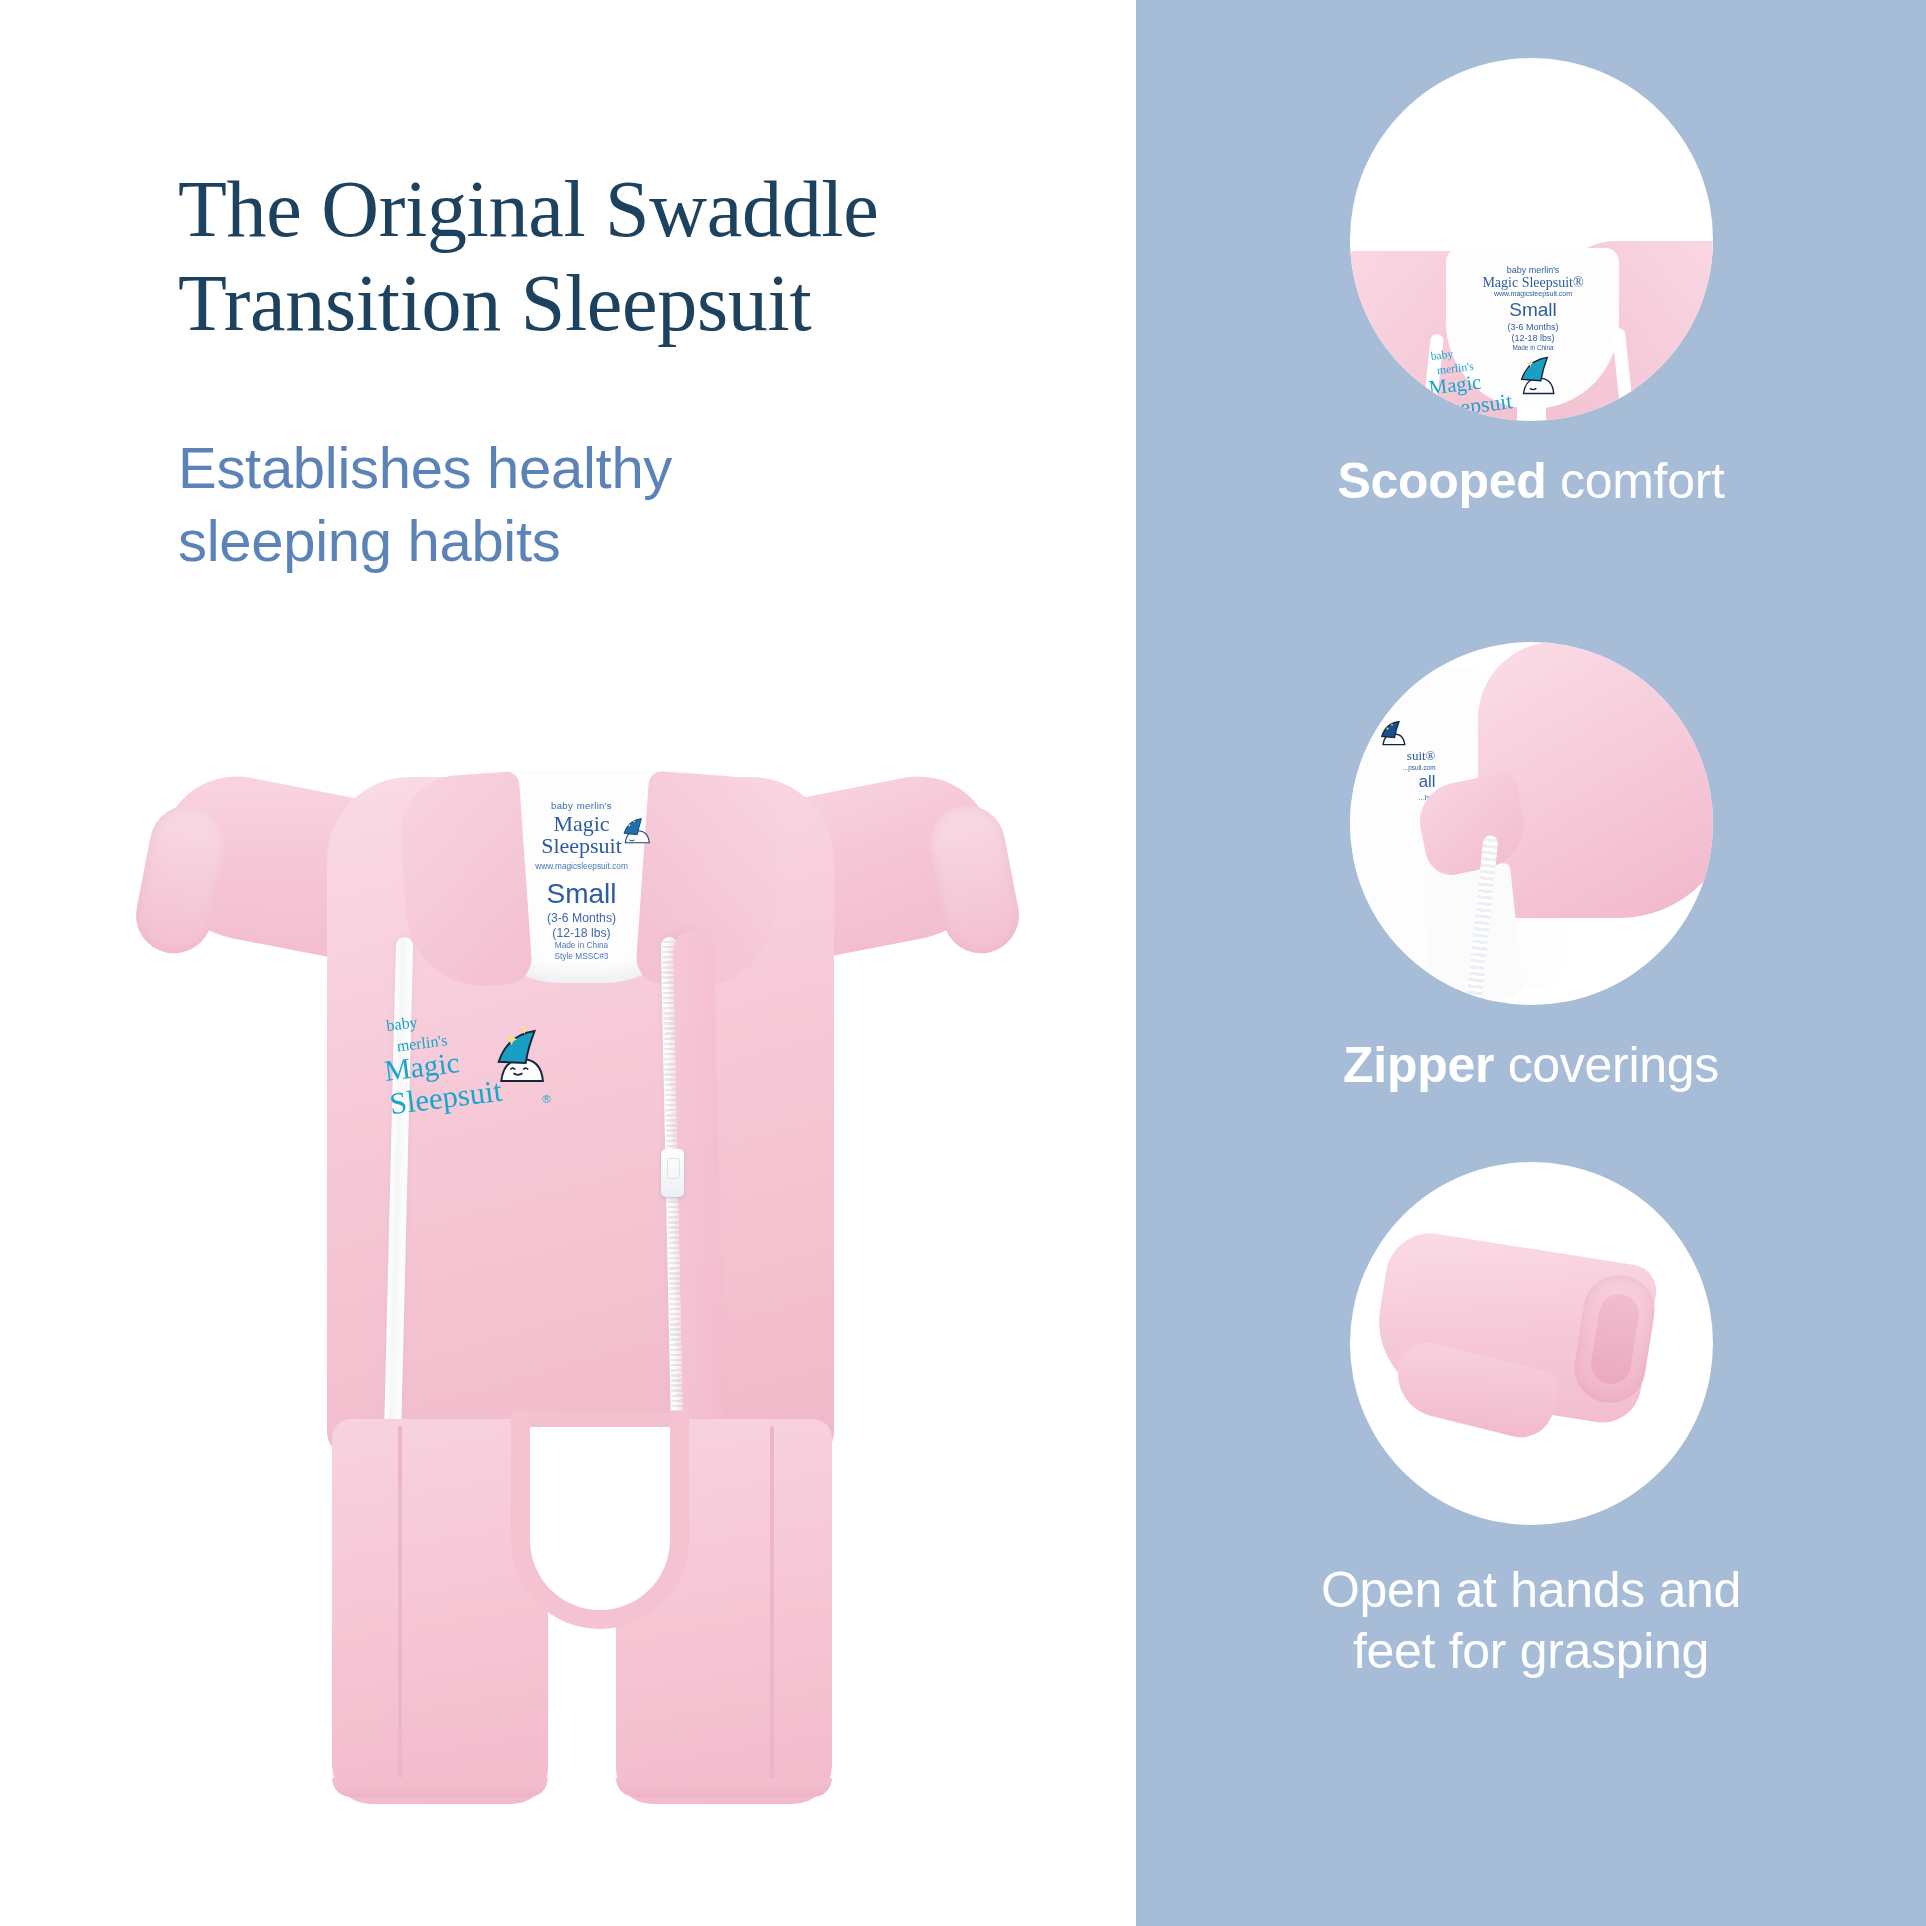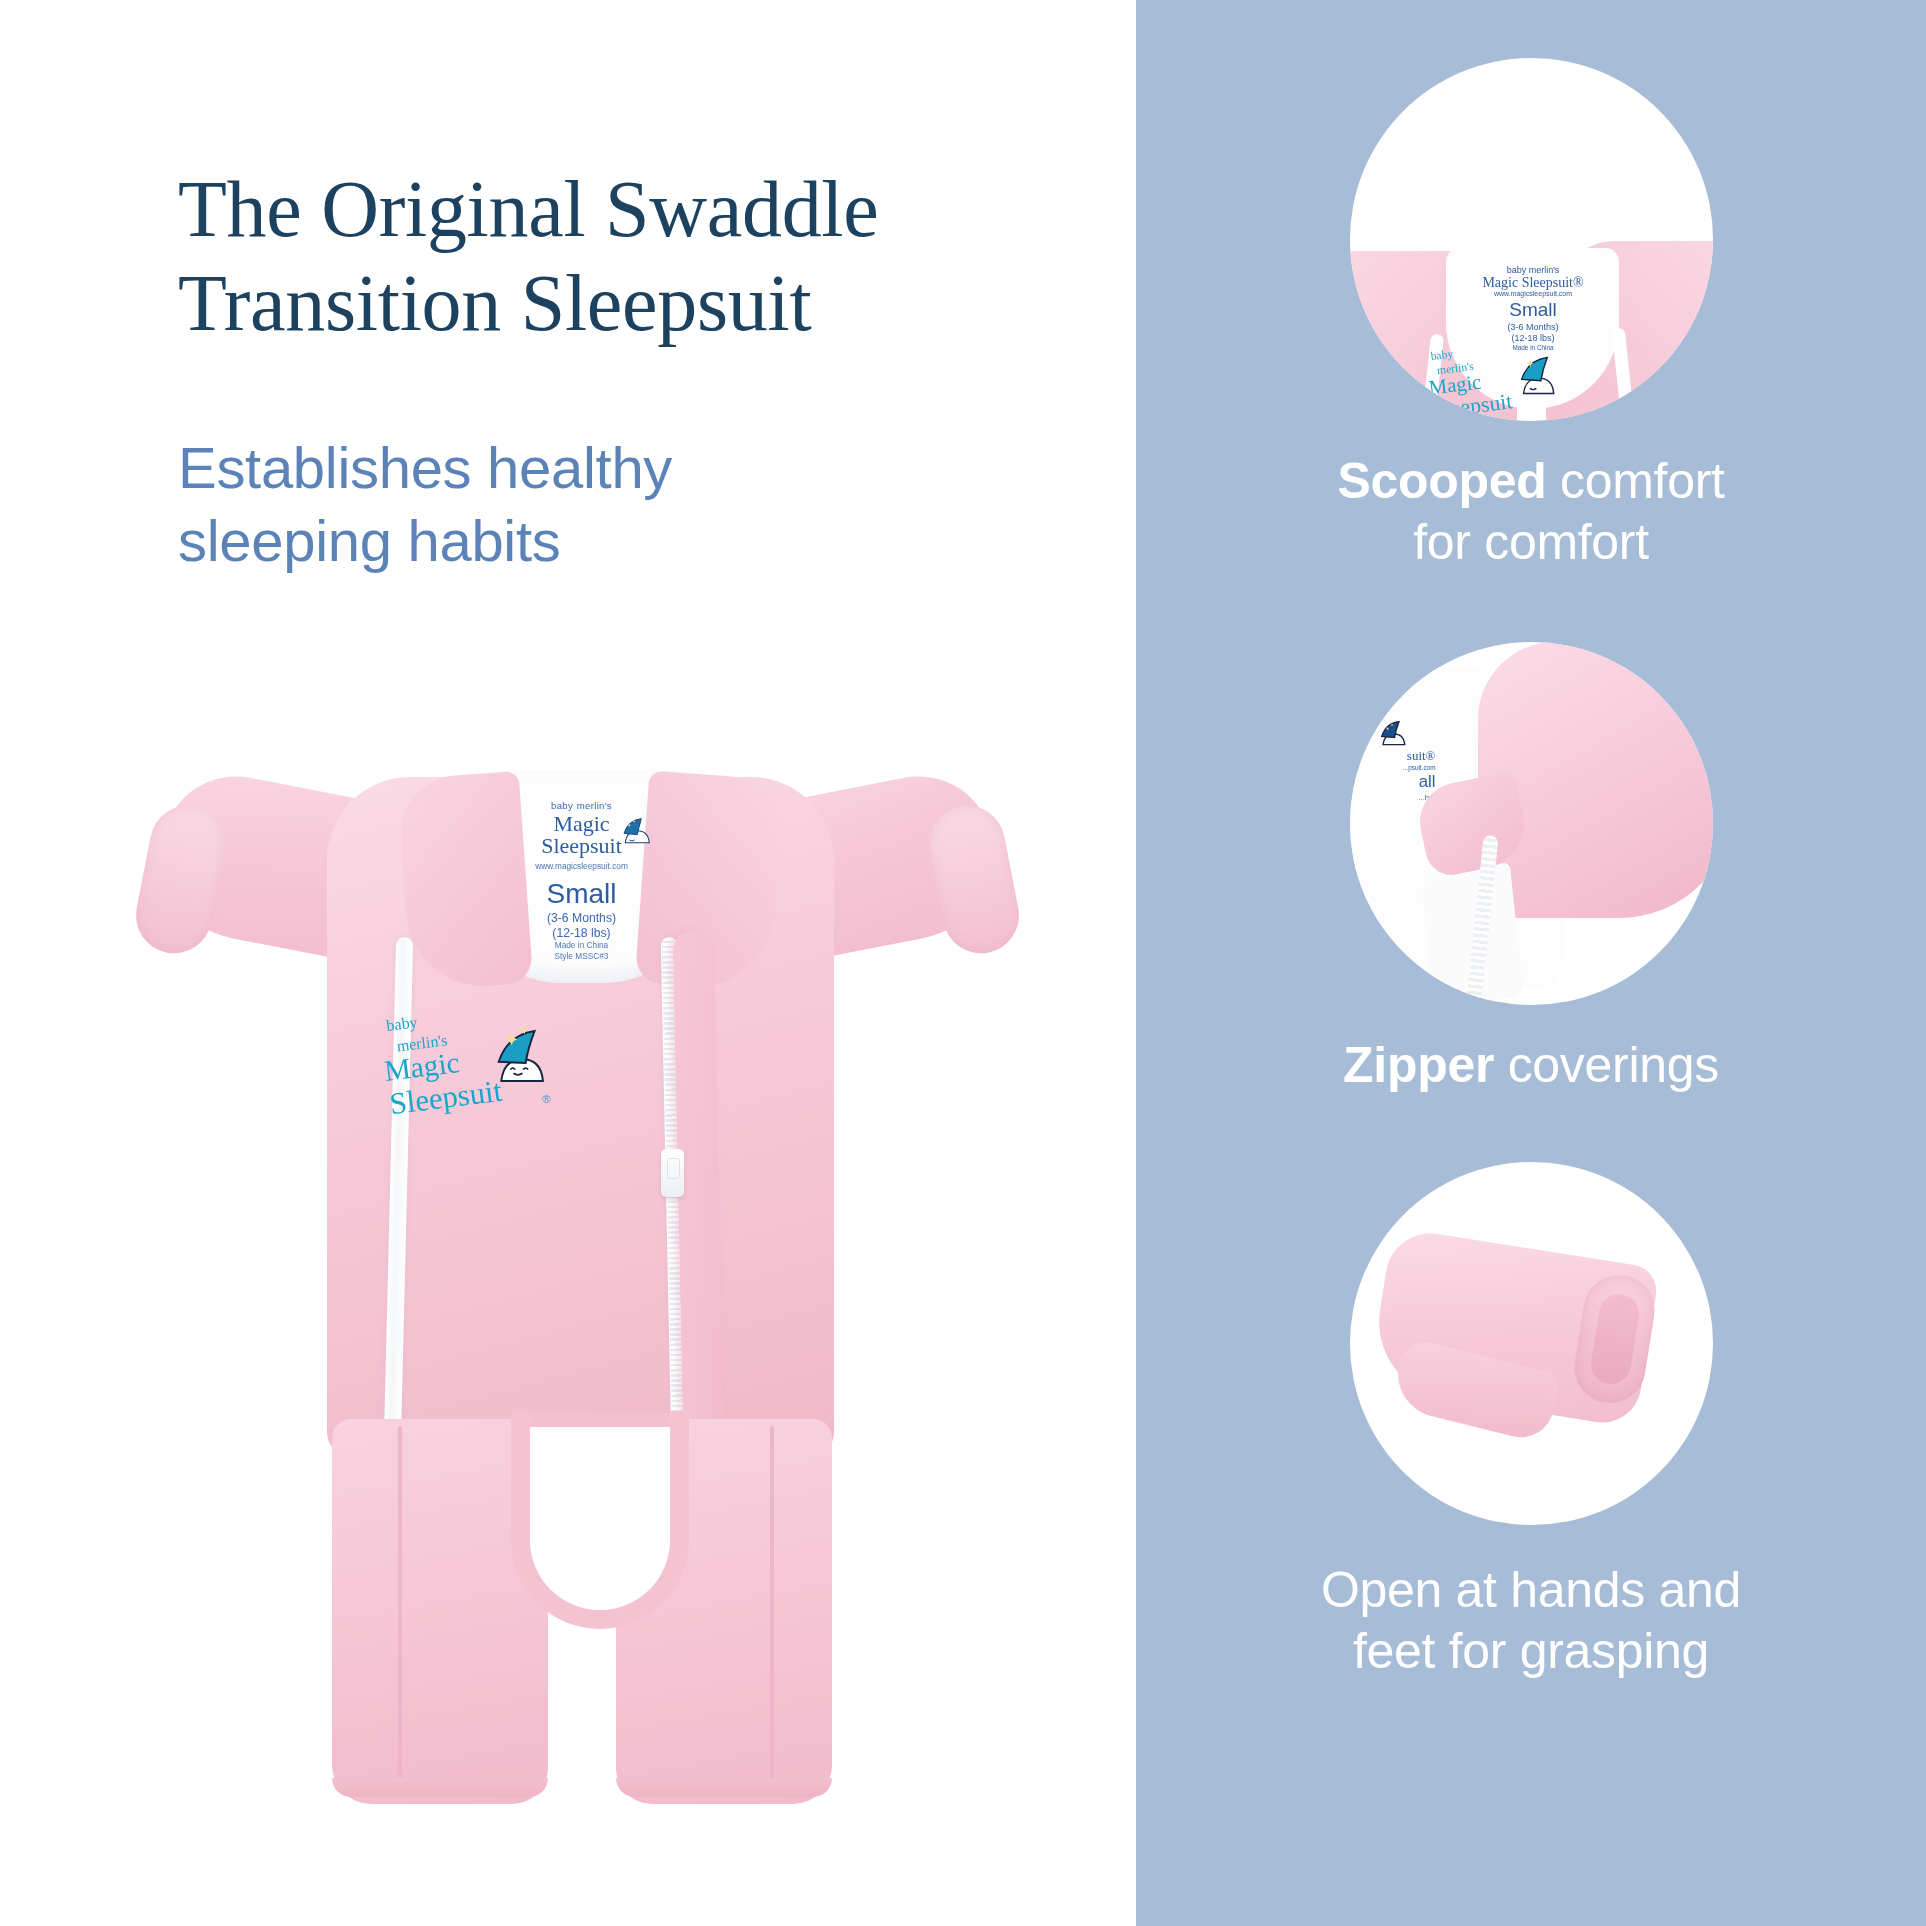--- a/index.html
+++ b/index.html
@@ -359,21 +359,20 @@
               <path d="M150 74 q3-24 24-24 q21 0 23 24 z" fill="#fefefe" stroke="#15253f" stroke-width="2.2"></path>
               <path d="M147 52 q10-30 40-34 q-7 18 -10 36 z" fill="#1a9ec4" stroke="#15253f" stroke-width="2.2"></path>
               <path d="M162 26 l4 1.5 -4 1.5 -1.5 4 -1.5-4 -4-1.5 4-1.5 1.5-4 z" fill="#f4dc92"></path>
               <path d="M160 66 q5 4 10 0" fill="none" stroke="#15253f" stroke-width="2.2"></path>
             </g>
           </svg>
         </div>
       </div>
       <div class="caption">
         <span class="cline"><b>Scooped</b><span> comfort</span></span>
-        <span class="cline">for comfort</span>
       </div>
     </div>
 
     <div class="feature f2">
       <div class="circle-photo">
         <div class="c2-white"></div>
         <div class="c2-lbl">
           <span class="a">suit®</span>
           <span class="b">...psuit.com</span>
           <span class="c">all</span>

